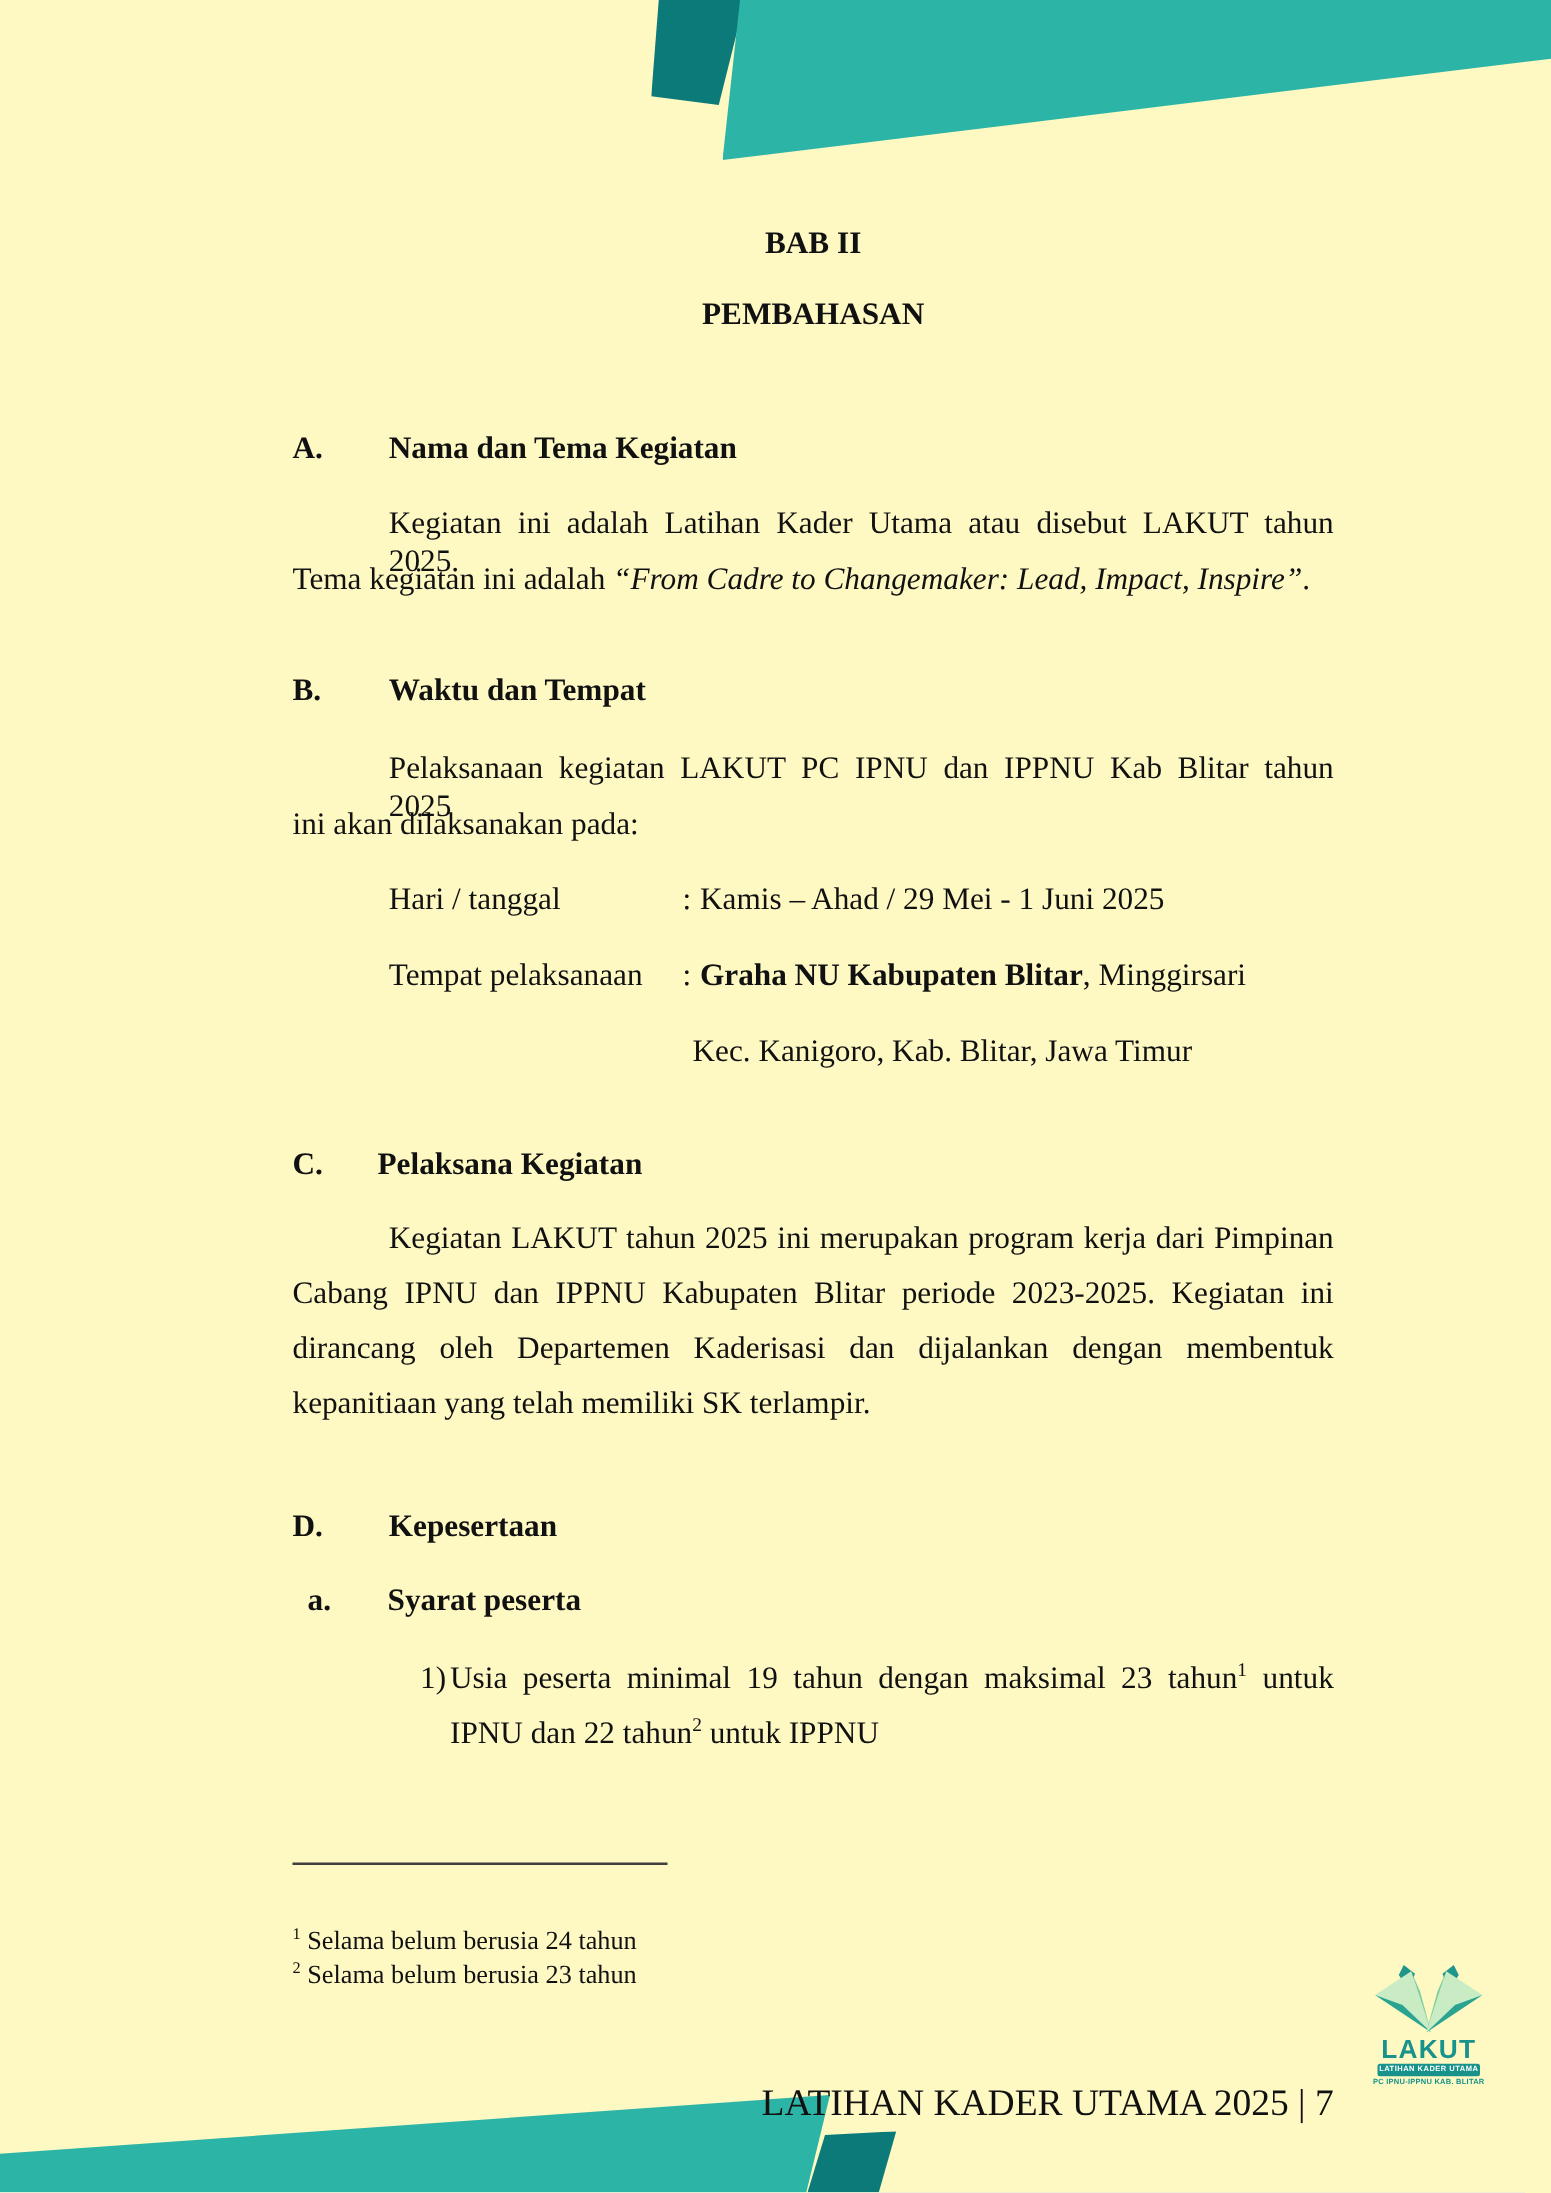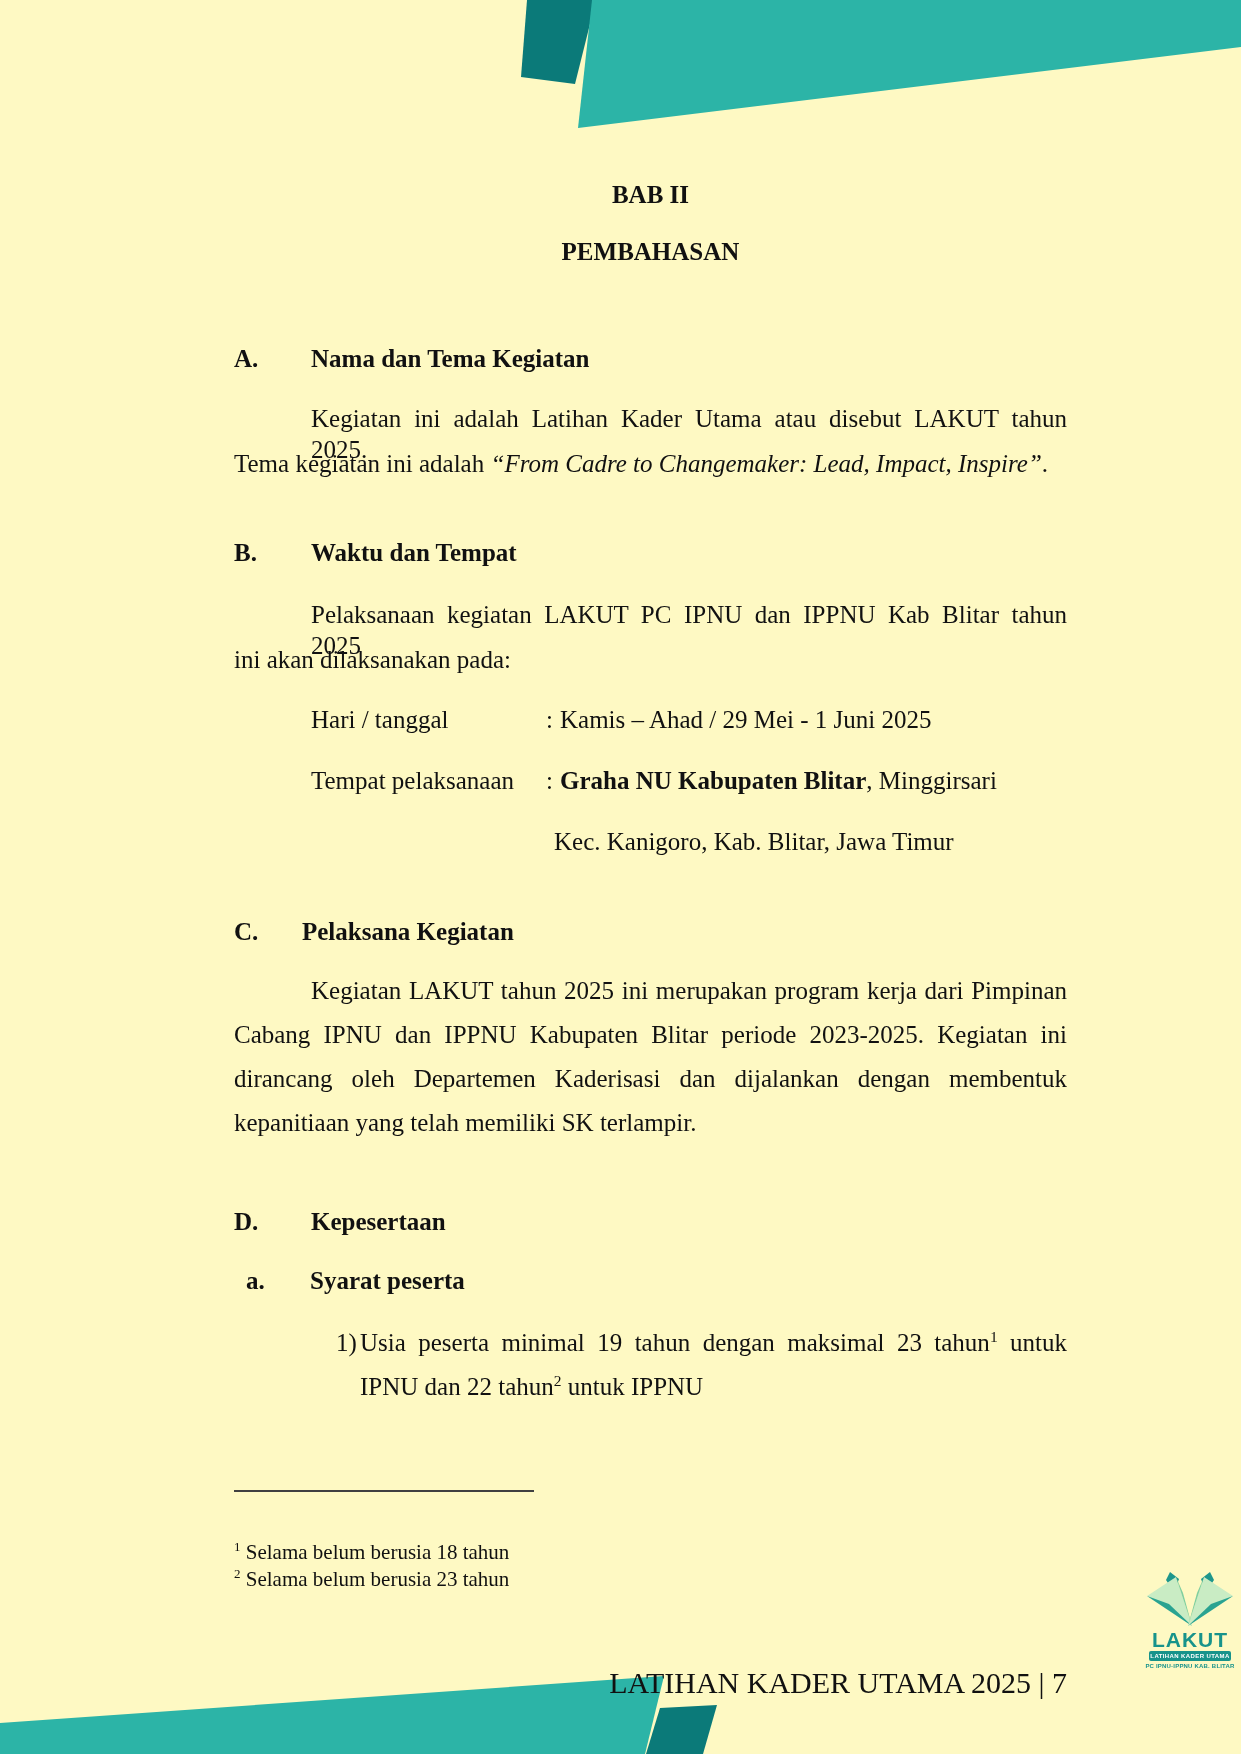--- a/index.html
+++ b/index.html
@@ -24,21 +24,21 @@
   .just{white-space:normal;text-align:justify;text-align-last:justify;}
   .center{text-align:center;white-space:normal;}
   sup{font-size:0.62em;line-height:0;vertical-align:super;}
 
   .fn{font-size:21px;}
   .fn-sep{position:absolute;left:234px;top:1490px;width:300px;height:2px;background:#404040;}
 
   .footer-line{position:absolute;left:400px;top:1622px;width:667px;
     font-size:30px;text-align:right;white-space:nowrap;margin-top:44px;}
 
-  .logo{position:absolute;left:1098px;top:1572px;width:90px;height:100px;margin-left:47px;}
+  .logo{position:absolute;left:1098px;top:1572px;width:90px;height:100px;}
   .logo svg{position:absolute;left:0;top:0;}
   .logo-word{position:absolute;left:0;top:56px;width:90px;text-align:center;
     font-family:"Liberation Sans", sans-serif;font-weight:bold;font-size:21px;
     letter-spacing:1px;color:#17938b;}
   .logo-banner{position:absolute;left:4px;top:79px;width:82px;height:10px;background:#17938b;
     border-radius:2px;color:#ffffff;font-family:"Liberation Sans", sans-serif;
     font-size:6px;line-height:10px;text-align:center;letter-spacing:0.4px;font-weight:bold;}
   .logo-sub{position:absolute;left:0;top:91px;width:90px;text-align:center;
     font-family:"Liberation Sans", sans-serif;font-size:6px;font-weight:bold;
     color:#17938b;letter-spacing:0.2px;}
@@ -87,21 +87,21 @@
   <div class="t b" style="left:311px;top:1206px;">Kepesertaan</div>
 
   <div class="t b" style="left:246px;top:1265px;">a.</div>
   <div class="t b" style="left:310px;top:1265px;">Syarat peserta</div>
 
   <div class="t" style="left:336px;top:1327px;">1)</div>
   <div class="t just" style="left:360px;top:1327px;width:707px;"><span>Usia peserta minimal 19 tahun dengan maksimal 23 tahun</span><sup>1</sup><span> untuk</span></div>
   <div class="t" style="left:360px;top:1371px;"><span>IPNU dan 22 tahun</span><sup>2</sup><span> untuk IPPNU</span></div>
 
   <div class="fn-sep"></div>
-  <div class="t fn" style="left:234px;top:1539px;"><sup>1</sup> <span>Selama belum berusia 18 tahun</span></div>
+  <div class="t fn" style="left:234px;top:1539px;"><sup>1</sup> <span>Selama belum berusia 24 tahun</span></div>
   <div class="t fn" style="left:234px;top:1566px;"><sup>2</sup> <span>Selama belum berusia 23 tahun</span></div>
 
   <div class="footer-line">LATIHAN KADER UTAMA 2025 | 7</div>
 
   <div class="logo">
     <svg width="90" height="56" viewBox="0 0 90 56">
       <polygon points="25,0 34,7 29,20 21,8" fill="#1e968c"></polygon>
       <polygon points="65,0 56,7 61,20 69,8" fill="#1e968c"></polygon>
       <polygon points="2,24 31,5 47,54" fill="#c9ecc4"></polygon>
       <polygon points="31,5 47,54 38,21" fill="#7fcfa0"></polygon>

